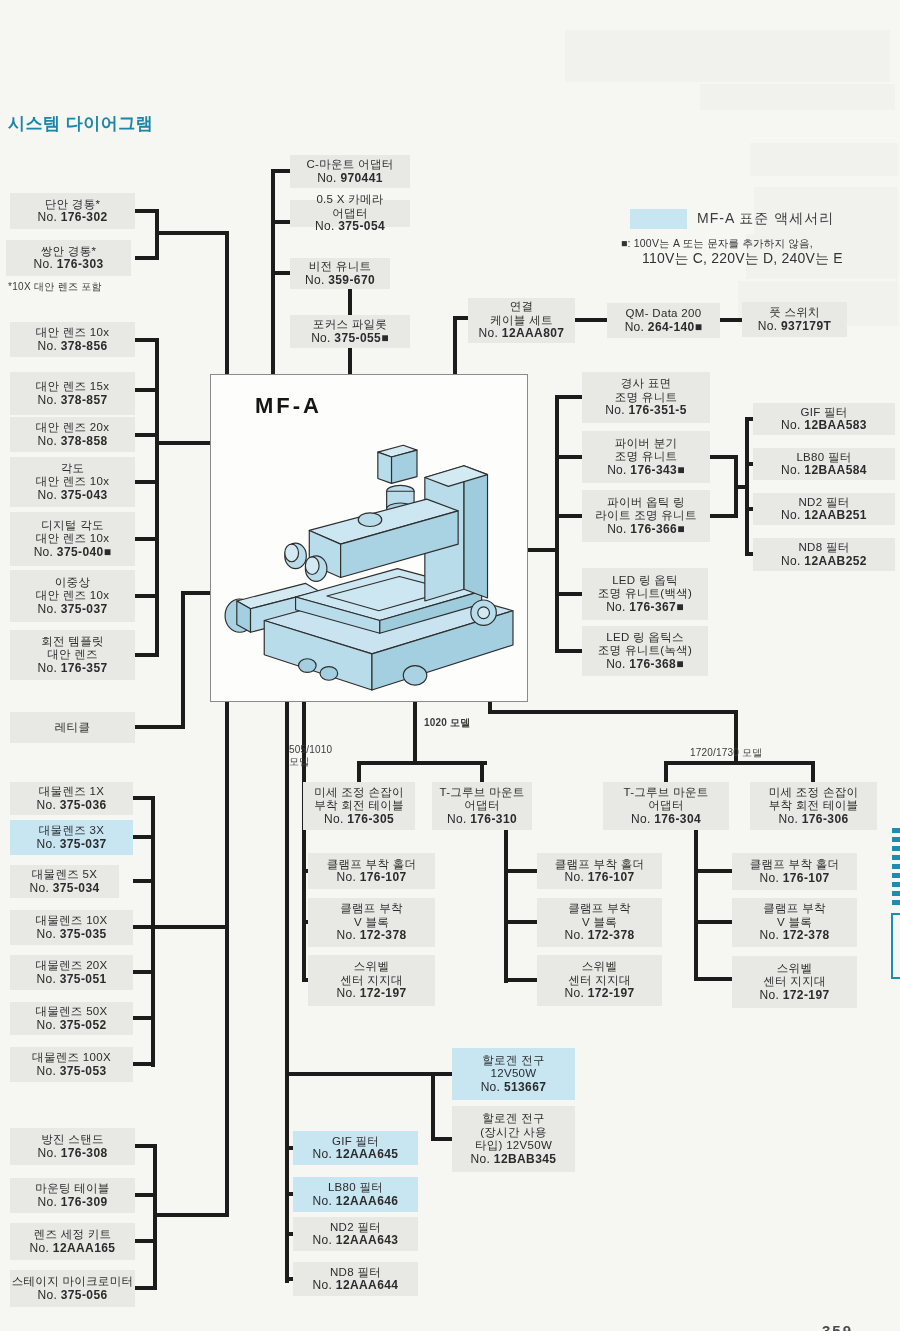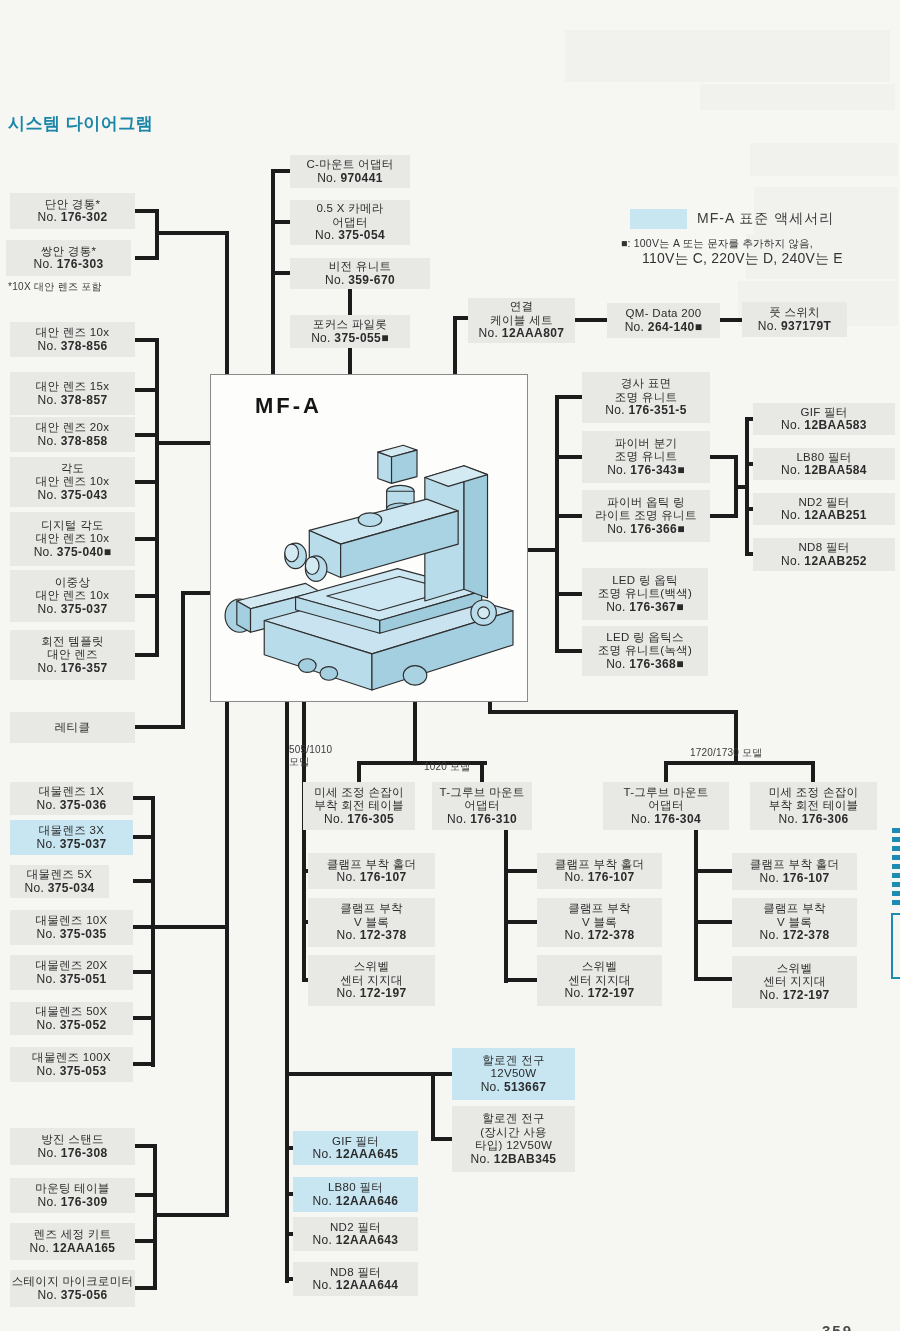--- a/index.html
+++ b/index.html
@@ -159,26 +159,26 @@
       <div class="no"><span>No. </span><b>176-302</b></div>
     </div>
     <div class="node" style="left: 6px; top: 240px; width: 125px; height: 36px;">
       <div>쌍안 경통*</div>
       <div class="no"><span>No. </span><b>176-303</b></div>
     </div>
     <div class="node" style="left: 290px; top: 155px; width: 120px; height: 33px;">
       <div>C-마운트 어댑터</div>
       <div class="no"><span>No. </span><b>970441</b></div>
     </div>
-    <div class="node" style="left: 290px; top: 200px; width: 120px; height: 45px;">
+    <div class="node" style="left: 290px; top: 200px; width: 120px; height: 27px;">
       <div>0.5 X 카메라</div>
       <div>어댑터</div>
       <div class="no"><span>No. </span><b>375-054</b></div>
     </div>
-    <div class="node" style="left: 290px; top: 258px; width: 140px; height: 31px;">
+    <div class="node" style="left: 290px; top: 258px; width: 100px; height: 31px;">
       <div>비전 유니트</div>
       <div class="no"><span>No. </span><b>359-670</b></div>
     </div>
     <div class="node" style="left: 290px; top: 315px; width: 120px; height: 33px;">
       <div>포커스 파일롯</div>
       <div class="no"><span>No. </span><b>375-055■</b></div>
     </div>
     <div class="node" style="left: 468px; top: 298px; width: 107px; height: 45px;">
       <div>연결</div>
       <div>케이블 세트</div>
@@ -331,21 +331,21 @@
       <div class="no"><span>No. </span><b>172-197</b></div>
     </div>
     <div class="node" style="left: 10px; top: 782px; width: 123px; height: 33px;">
       <div>대물렌즈 1X</div>
       <div class="no"><span>No. </span><b>375-036</b></div>
     </div>
     <div class="node hl" style="left: 10px; top: 820px; width: 123px; height: 35px;">
       <div>대물렌즈 3X</div>
       <div class="no"><span>No. </span><b>375-037</b></div>
     </div>
-    <div class="node" style="left: 10px; top: 865px; width: 99px; height: 33px;">
+    <div class="node" style="left: 10px; top: 865px; width: 109px; height: 33px;">
       <div>대물렌즈 5X</div>
       <div class="no"><span>No. </span><b>375-034</b></div>
     </div>
     <div class="node" style="left: 10px; top: 910px; width: 123px; height: 35px;">
       <div>대물렌즈 10X</div>
       <div class="no"><span>No. </span><b>375-035</b></div>
     </div>
     <div class="node" style="left: 10px; top: 955px; width: 123px; height: 35px;">
       <div>대물렌즈 20X</div>
       <div class="no"><span>No. </span><b>375-051</b></div>
@@ -396,21 +396,21 @@
     <div class="node" style="left: 10px; top: 1223px; width: 125px; height: 37px;">
       <div>렌즈 세정 키트</div>
       <div class="no"><span>No. </span><b>12AAA165</b></div>
     </div>
     <div class="node" style="left: 10px; top: 1270px; width: 125px; height: 37px;">
       <div>스테이지 마이크로미터</div>
       <div class="no"><span>No. </span><b>375-056</b></div>
     </div>
     <div class="model-label" style="left: 289px; top: 744px;">505/1010
 모델</div>
-    <div class="model-label" style="left: 424px; top: 761px;">1020 모델</div>
+    <div class="model-label" style="left: 424px; top: 717px; font-weight: bold;">1020 모델</div>
     <div class="model-label" style="left: 690px; top: 747px;">1720/1730 모델</div>
     <div class="tab-dash" style="top: 828px;"></div>
     <div class="tab-dash" style="top: 837px;"></div>
     <div class="tab-dash" style="top: 846px;"></div>
     <div class="tab-dash" style="top: 855px;"></div>
     <div class="tab-dash" style="top: 864px;"></div>
     <div class="tab-dash" style="top: 873px;"></div>
     <div class="tab-dash" style="top: 882px;"></div>
     <div class="tab-dash" style="top: 891px;"></div>
     <div class="tab-dash" style="top: 900px;"></div>

